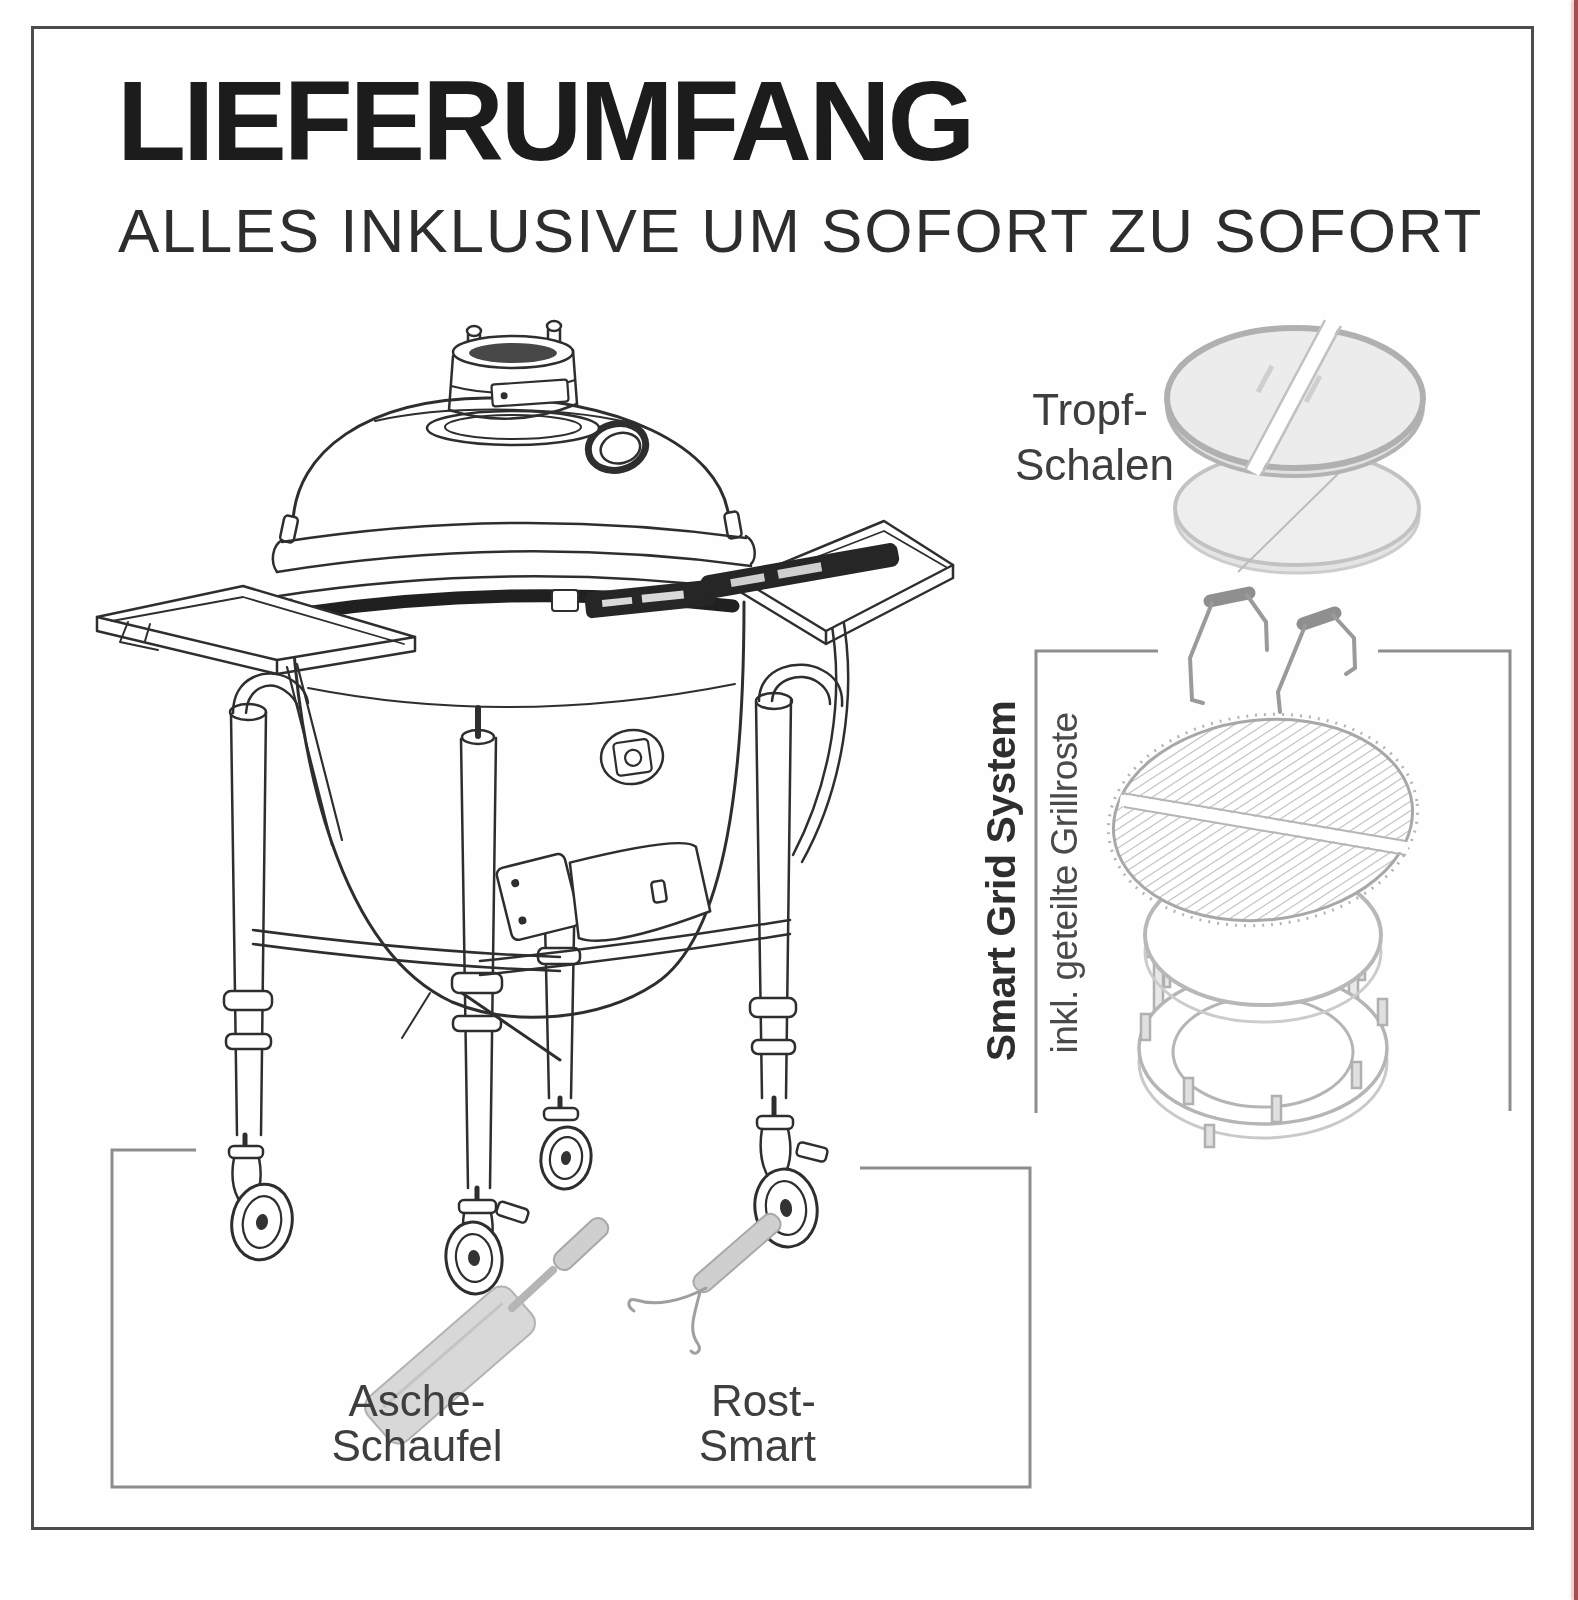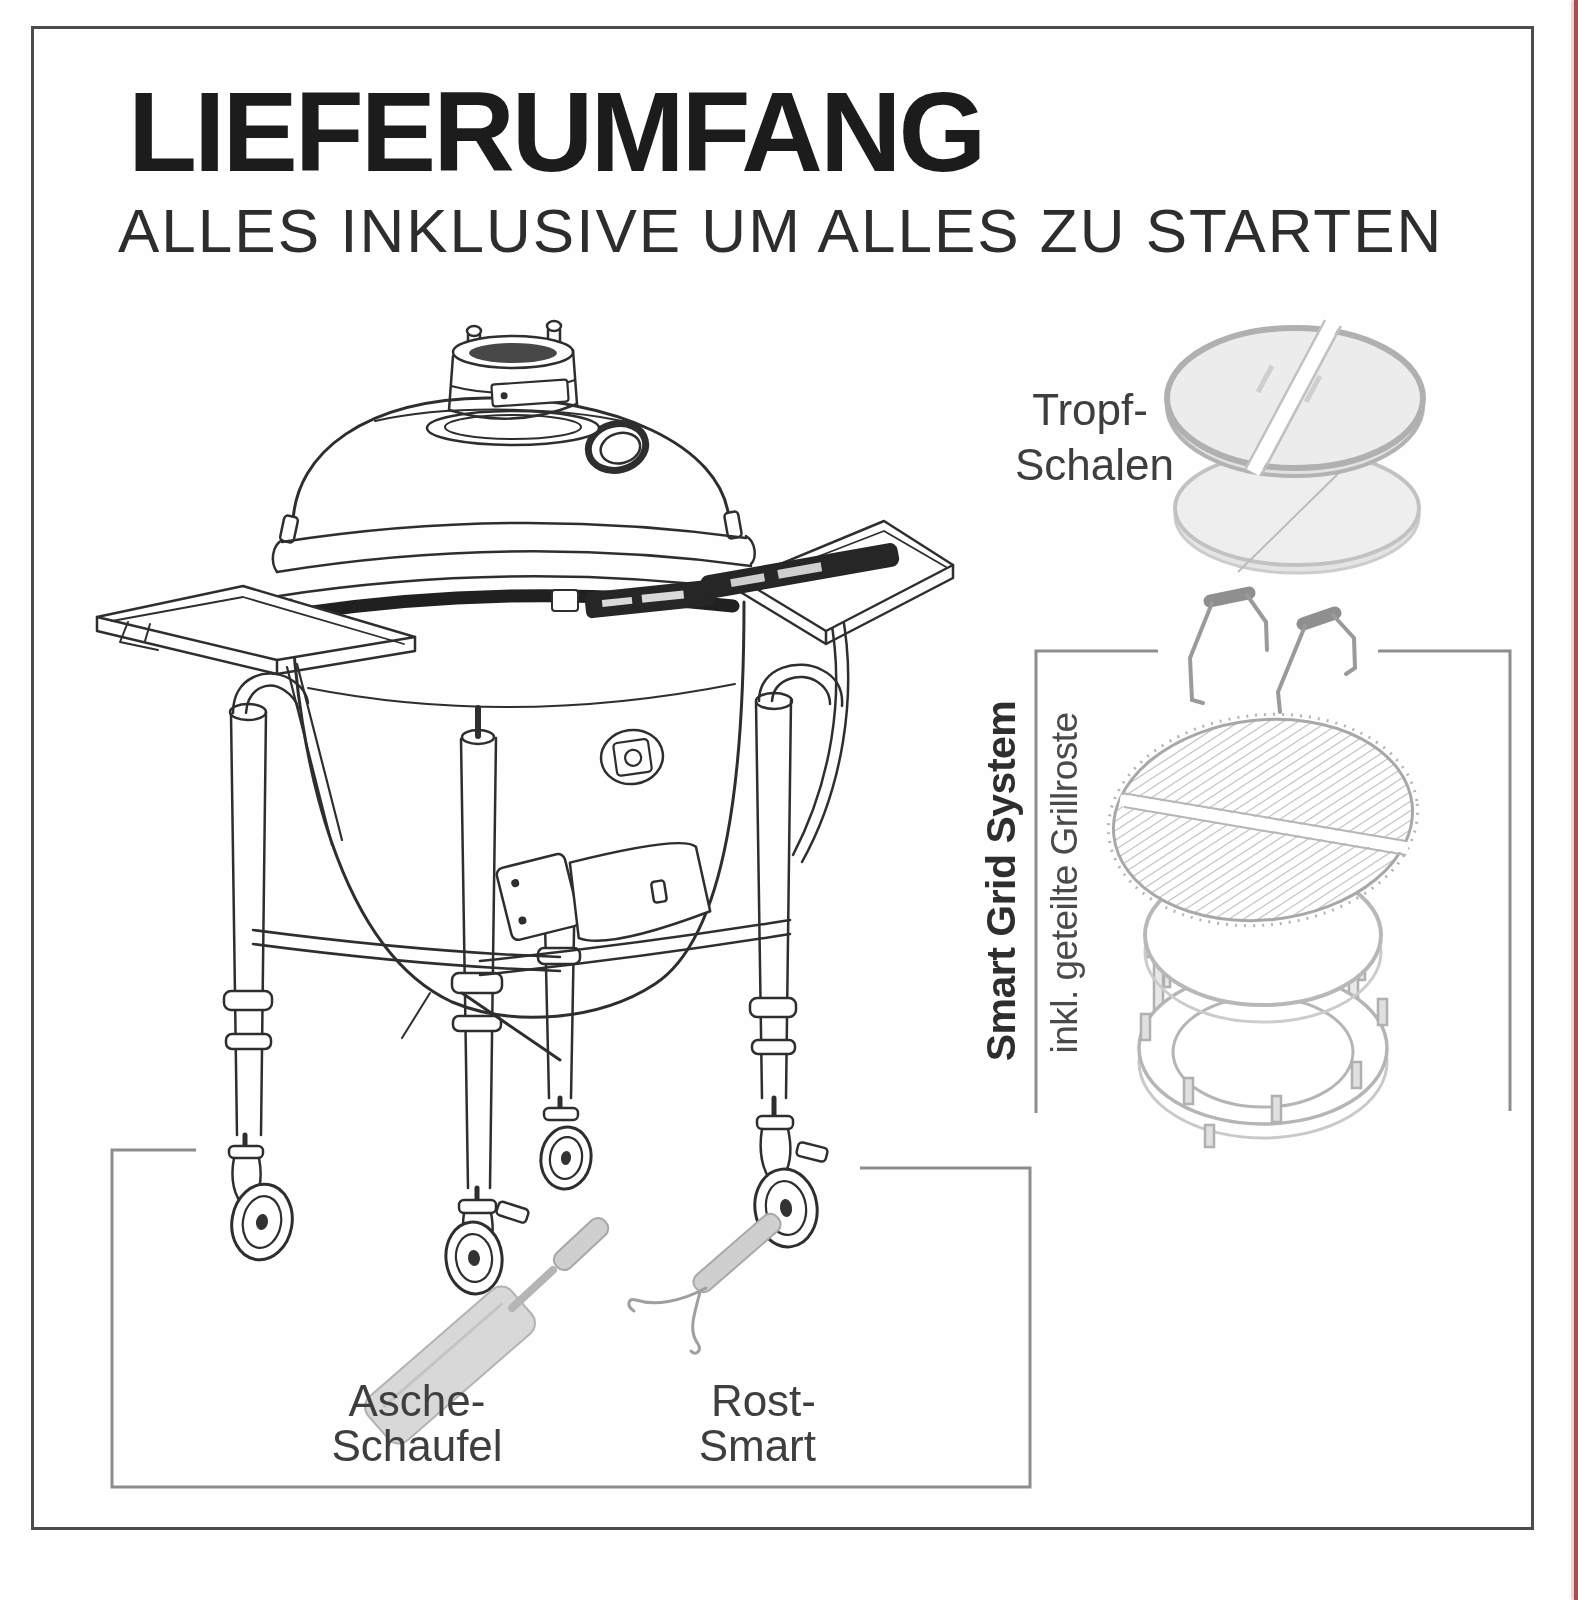--- a/index.html
+++ b/index.html
@@ -9,21 +9,21 @@
   }
   .frame{
     position:absolute;left:31px;top:26px;width:1503px;height:1504px;
     border:3px solid #4c4c4c;box-sizing:border-box;pointer-events:none;
   }
   .right-edge{
     position:absolute;right:0;top:0;width:4px;height:1600px;background:#a34f4f;
     box-shadow:-3px 0 2px rgba(200,120,120,.35);
   }
   .title{
-    position:absolute;left:116px;top:64px;margin:12px;
+    position:absolute;left:116px;top:64px;margin:1px;
     font-size:113px;font-weight:900;letter-spacing:-3px;color:#1c1c1c;
     line-height:1.0;white-space:nowrap;
   }
   .subtitle{
     position:absolute;left:118px;top:200px;
     font-size:62px;font-weight:300;letter-spacing:2px;color:#2d2d2d;
     line-height:1.0;white-space:nowrap;
   }
   .lbl{
     position:absolute;color:#3e3e3e;font-size:44px;line-height:55px;
@@ -343,21 +343,21 @@
       </g>
       <path d="M706,1288 C680,1302 655,1306 636,1300 C628,1297 626,1306 634,1311" stroke="#9f9f9f" stroke-width="3" fill="none" stroke-linecap="round"></path>
       <path d="M700,1292 C694,1316 688,1330 698,1344 C702,1350 696,1357 691,1351" stroke="#9f9f9f" stroke-width="3" fill="none" stroke-linecap="round"></path>
     </g>
   </svg>
 
   <div class="frame"></div>
   <div class="right-edge"></div>
 
   <h1 class="title">LIEFERUMFANG</h1>
-  <div class="subtitle">ALLES INKLUSIVE UM ALLES ZU STARTEN</div>
+  <div class="subtitle">ALLES INKLUSIVE UM SOFORT ZU SOFORT</div>
 
   <div class="lbl" style="left:1015px;top:348px;width:150px;margin-top:34px;">
     <div>Tropf-</div>
     <div>Schalen</div>
   </div>
 
 
   <div class="vlabel bold" style="left:786px;top:858px;width:430px;height:46px;">Smart Grid System</div>
 
   <div class="vlabel light" style="left:850px;top:862px;width:430px;height:42px;">inkl. geteilte Grillroste</div>

